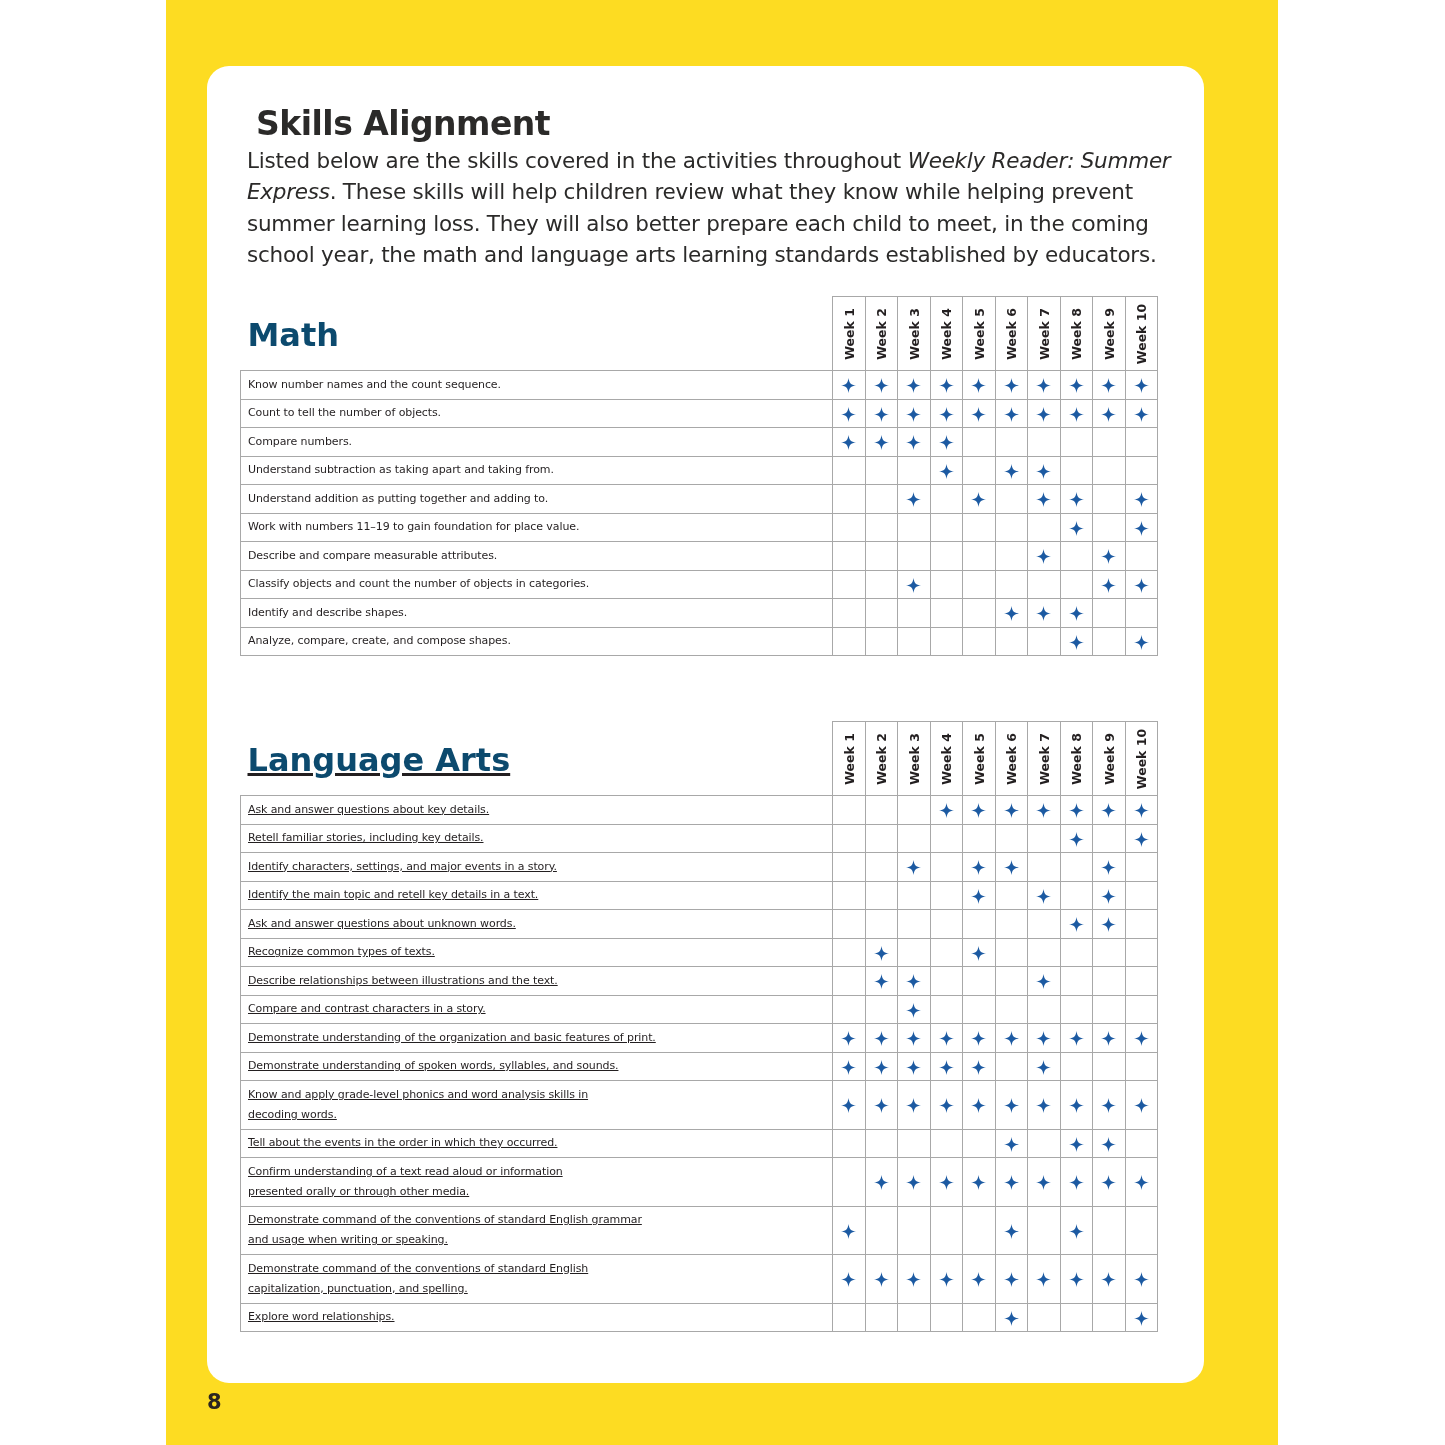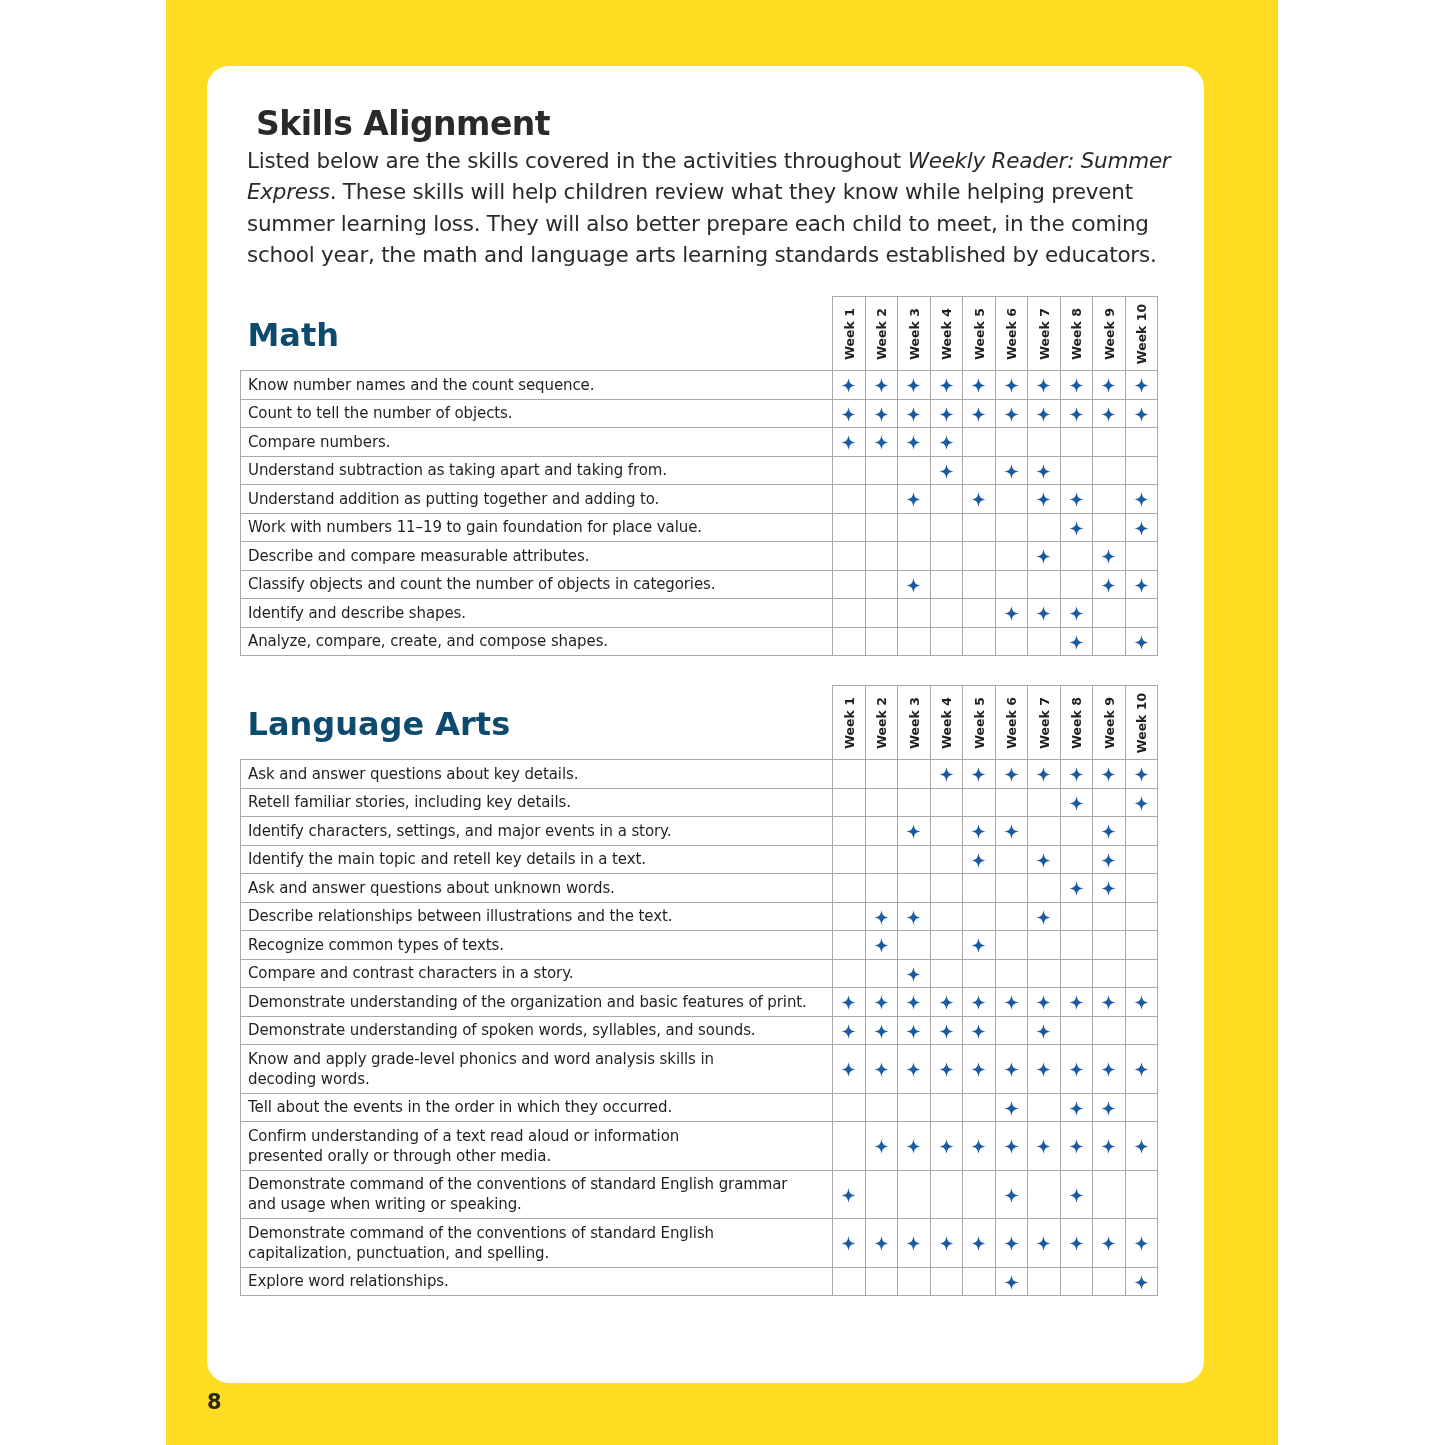--- a/index.html
+++ b/index.html
@@ -35,21 +35,21 @@
     font-size: 32px; font-weight: bold; color: #0c4a6e; padding-left: 7px; padding-top: 4px;
   }
   table.skills th.week-head {
     width: 31.5px; height: 73px; position: relative; background: #fff;
   }
   .week-label {
     position: absolute; left: 50%; top: 50%; transform: translate(-50%, -50%) rotate(-90deg);
     white-space: nowrap; font-size: 12.5px; font-weight: bold; color: #231f20;
   }
   td.skill {
-    width: 584px; font-size: 15px; color: #231f20; padding: 2px 0 2px 7px !important; line-height: 20px;
+    width: 584px; font-size: 11px; color: #231f20; padding: 2px 0 2px 7px !important; line-height: 20px;
     letter-spacing: -0.1px;
   }
   tr.row-1 td { height: 23.5px; }
   tr.row-2 td { height: 43.5px; }
   td.mark { text-align: center; vertical-align: middle; }
   .star {
     display: inline-block; width: 15px; height: 15px; vertical-align: middle;
   }
 </style>
 </head>
@@ -312,21 +312,21 @@
               <path d="M10 0 C11 7 13 9 20 10 C13 11 11 13 10 20 C9 13 7 11 0 10 C7 9 9 7 10 0 Z" fill="#1c5aa2"></path>
             </svg></span></td>
         <td class="mark"></td>
         <td class="mark"><span class="star"><svg viewBox="0 0 20 20" width="15" height="15">
               <path d="M10 0 C11 7 13 9 20 10 C13 11 11 13 10 20 C9 13 7 11 0 10 C7 9 9 7 10 0 Z" fill="#1c5aa2"></path>
             </svg></span></td>
       </tr>
     </tbody>
 </table>
 
-<table class="skills" id="la-table" style="top:685px;">
+<table class="skills" id="la-table" style="top:721px;text-decoration:underline;">
   <thead>
     <tr>
       <th class="section-head">Language Arts</th>
     <th class="week-head">
           <span class="week-label">Week 1</span>
         </th>
         <th class="week-head">
           <span class="week-label">Week 2</span>
         </th>
         <th class="week-head">
@@ -451,51 +451,51 @@
         <td class="mark"></td>
         <td class="mark"><span class="star"><svg viewBox="0 0 20 20" width="15" height="15">
               <path d="M10 0 C11 7 13 9 20 10 C13 11 11 13 10 20 C9 13 7 11 0 10 C7 9 9 7 10 0 Z" fill="#1c5aa2"></path>
             </svg></span></td>
         <td class="mark"><span class="star"><svg viewBox="0 0 20 20" width="15" height="15">
               <path d="M10 0 C11 7 13 9 20 10 C13 11 11 13 10 20 C9 13 7 11 0 10 C7 9 9 7 10 0 Z" fill="#1c5aa2"></path>
             </svg></span></td>
         <td class="mark"></td>
       </tr>
       <tr class="row-1">
+        <td class="skill">Recognize common types of texts.</td>
+        <td class="mark"></td>
+        <td class="mark"><span class="star"><svg viewBox="0 0 20 20" width="15" height="15">
+              <path d="M10 0 C11 7 13 9 20 10 C13 11 11 13 10 20 C9 13 7 11 0 10 C7 9 9 7 10 0 Z" fill="#1c5aa2"></path>
+            </svg></span></td>
+        <td class="mark"></td>
+        <td class="mark"></td>
+        <td class="mark"><span class="star"><svg viewBox="0 0 20 20" width="15" height="15">
+              <path d="M10 0 C11 7 13 9 20 10 C13 11 11 13 10 20 C9 13 7 11 0 10 C7 9 9 7 10 0 Z" fill="#1c5aa2"></path>
+            </svg></span></td>
+        <td class="mark"></td>
+        <td class="mark"></td>
+        <td class="mark"></td>
+        <td class="mark"></td>
+        <td class="mark"></td>
+      </tr>
+      <tr class="row-1">
         <td class="skill">Describe relationships between illustrations and the text.</td>
         <td class="mark"></td>
         <td class="mark"><span class="star"><svg viewBox="0 0 20 20" width="15" height="15">
               <path d="M10 0 C11 7 13 9 20 10 C13 11 11 13 10 20 C9 13 7 11 0 10 C7 9 9 7 10 0 Z" fill="#1c5aa2"></path>
             </svg></span></td>
         <td class="mark"><span class="star"><svg viewBox="0 0 20 20" width="15" height="15">
               <path d="M10 0 C11 7 13 9 20 10 C13 11 11 13 10 20 C9 13 7 11 0 10 C7 9 9 7 10 0 Z" fill="#1c5aa2"></path>
             </svg></span></td>
         <td class="mark"></td>
         <td class="mark"></td>
         <td class="mark"></td>
         <td class="mark"><span class="star"><svg viewBox="0 0 20 20" width="15" height="15">
               <path d="M10 0 C11 7 13 9 20 10 C13 11 11 13 10 20 C9 13 7 11 0 10 C7 9 9 7 10 0 Z" fill="#1c5aa2"></path>
             </svg></span></td>
-        <td class="mark"></td>
-        <td class="mark"></td>
-        <td class="mark"></td>
-      </tr>
-      <tr class="row-1">
-        <td class="skill">Recognize common types of texts.</td>
-        <td class="mark"></td>
-        <td class="mark"><span class="star"><svg viewBox="0 0 20 20" width="15" height="15">
-              <path d="M10 0 C11 7 13 9 20 10 C13 11 11 13 10 20 C9 13 7 11 0 10 C7 9 9 7 10 0 Z" fill="#1c5aa2"></path>
-            </svg></span></td>
-        <td class="mark"></td>
-        <td class="mark"></td>
-        <td class="mark"><span class="star"><svg viewBox="0 0 20 20" width="15" height="15">
-              <path d="M10 0 C11 7 13 9 20 10 C13 11 11 13 10 20 C9 13 7 11 0 10 C7 9 9 7 10 0 Z" fill="#1c5aa2"></path>
-            </svg></span></td>
-        <td class="mark"></td>
-        <td class="mark"></td>
         <td class="mark"></td>
         <td class="mark"></td>
         <td class="mark"></td>
       </tr>
       <tr class="row-1">
         <td class="skill">Compare and contrast characters in a story.</td>
         <td class="mark"></td>
         <td class="mark"></td>
         <td class="mark"><span class="star"><svg viewBox="0 0 20 20" width="15" height="15">
               <path d="M10 0 C11 7 13 9 20 10 C13 11 11 13 10 20 C9 13 7 11 0 10 C7 9 9 7 10 0 Z" fill="#1c5aa2"></path>

